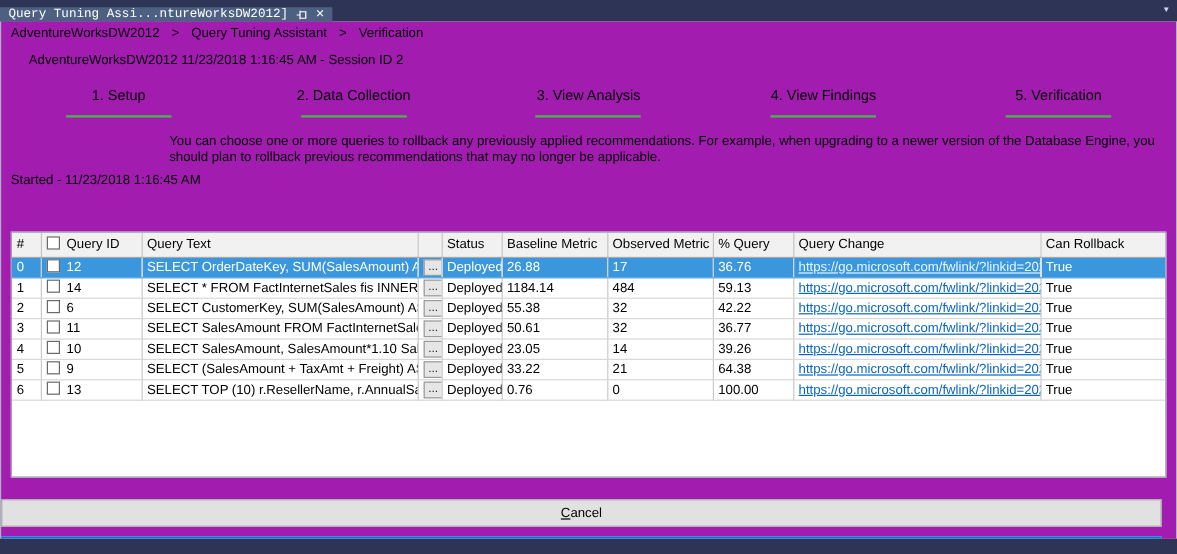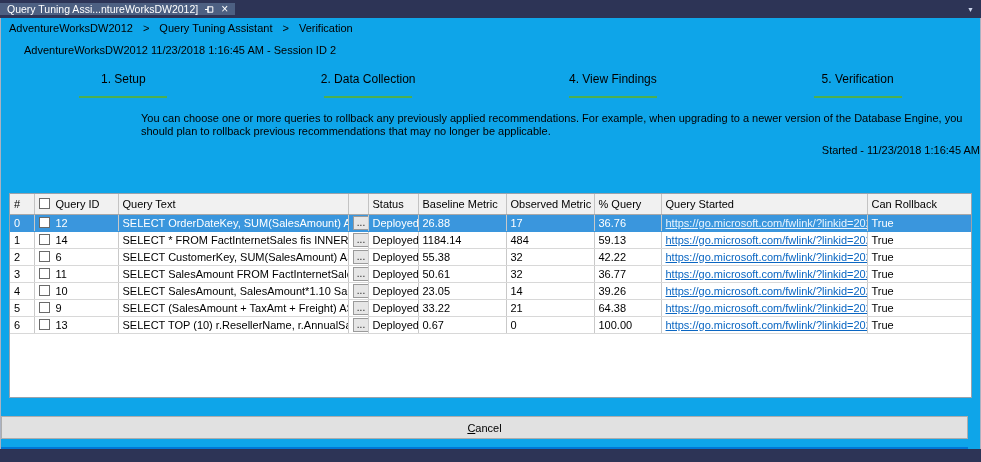--- a/index.html
+++ b/index.html
@@ -6,46 +6,46 @@
   html,body { width:981px; height:462px; overflow:hidden; }
   body {
     font-family:"Liberation Sans","DejaVu Sans",sans-serif;
     font-size:11px; color:#000; background:#fff;
   }
   .window { width:981px; height:462px; display:flex; flex-direction:column; }
 
   
   .titlebar {
     height:18px; background:var(--titlebar-bg,#2d3456);
-    display:flex; align-items:center; color:#fff; flex:0 0 auto;
+    display:flex; align-items:flex-end; color:#fff; flex:0 0 auto;font-family:Liberation Mono, monospace;
   }
   .doc-tab {
     background:var(--tab-bg,#4d6082); display:flex; align-items:center;
     gap:7px; padding:0 7px; font-size:10.5px; white-space:nowrap; cursor:default;
   }
   .tab-icon { display:flex; align-items:center; }
   .close-glyph { font-size:12px; line-height:10px; }
   .caret { margin-left:auto; align-self:center; padding-right:7px; font-size:7px; color:#cdd6ec; }
 
   
   .content {
-    flex:1 1 auto; background:#0ea5e9; overflow:hidden;
+    flex:1 1 auto; background:#a21caf; overflow:hidden;
     border-left:1px solid #aab2c2; border-right:1px solid #aab2c2;
   }
   .breadcrumb { padding:4px 8px 0; }
   .bc-sep { margin:0 10px; }
   .bc-item { cursor:default; }
   .session-title { margin:10px 0 0 23px; }
 
   .steps { display:flex; margin-top:16px; }
   .step { flex:1; display:flex; flex-direction:column; align-items:center; font-size:12px; }
   .step-underline { margin-top:10px; height:2px; width:88px; background:var(--accent-green,#4caf50); }
 
   .description { margin:14px 16px 0 140px; line-height:13px; }
-  .started { margin:6px 0 0 8px;text-align:right; }
+  .started { margin:6px 0 0 8px; }
 
   
   .grid {
     margin:37px 8px 0; height:205px; border:1px solid #9aa2ac;
     background:#fff; overflow:hidden;
   }
   table { border-collapse:collapse; table-layout:fixed; width:963px; }
   th, td {
     padding:0 4px; height:17px; line-height:16px; text-align:left;
     white-space:nowrap; overflow:hidden; font-weight:normal; font-size:11px;
@@ -109,20 +109,24 @@
 
     <div class="session-title">AdventureWorksDW2012 11/23/2018 1:16:45 AM - Session ID 2</div>
 
     <div class="steps">
         <div class="step">
     <span>1. Setup</span>
     <div class="step-underline"></div>
   </div>
         <div class="step">
     <span>2. Data Collection</span>
+    <div class="step-underline"></div>
+  </div>
+        <div class="step">
+    <span>3. View Analysis</span>
     <div class="step-underline"></div>
   </div>
         <div class="step">
     <span>4. View Findings</span>
     <div class="step-underline"></div>
   </div>
         <div class="step">
     <span>5. Verification</span>
     <div class="step-underline"></div>
   </div>
@@ -151,21 +155,21 @@
             <th>#</th>
             <th>
               <span class="checkbox"></span><span>Query ID</span>
             </th>
             <th>Query Text</th>
             <th></th>
             <th>Status</th>
             <th>Baseline Metric</th>
             <th>Observed Metric</th>
             <th>% Query</th>
-            <th>Query Started</th>
+            <th>Query Change</th>
             <th>Can Rollback</th>
           </tr>
         </thead>
         <tbody>
             <tr class="selected">
     <td>0</td>
     <td><span class="checkbox"></span><span>12</span></td>
     <td>SELECT OrderDateKey, SUM(SalesAmount) AS Tot...</td>
     <td>
                 <button class="ell-btn">...</button>
@@ -248,21 +252,21 @@
     <td>True</td>
   </tr>
             <tr>
     <td>6</td>
     <td><span class="checkbox"></span><span>13</span></td>
     <td>SELECT TOP (10) r.ResellerName, r.AnnualSales  F...</td>
     <td>
                 <button class="ell-btn">...</button>
               </td>
     <td>Deployed</td>
-    <td>0.67</td>
+    <td>0.76</td>
     <td>0</td>
     <td>100.00</td>
     <td><a href="#">https://go.microsoft.com/fwlink/?linkid=2028175</a></td>
     <td>True</td>
   </tr>
           </tbody>
       </table>
     </div>
 
     <div class="footer">

